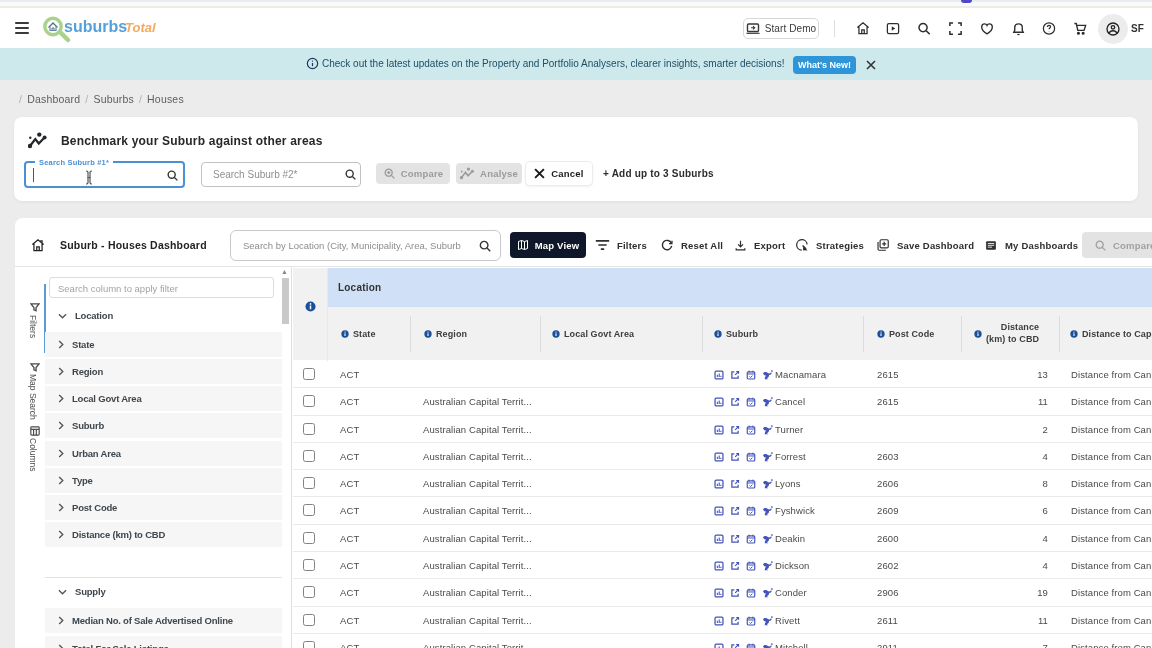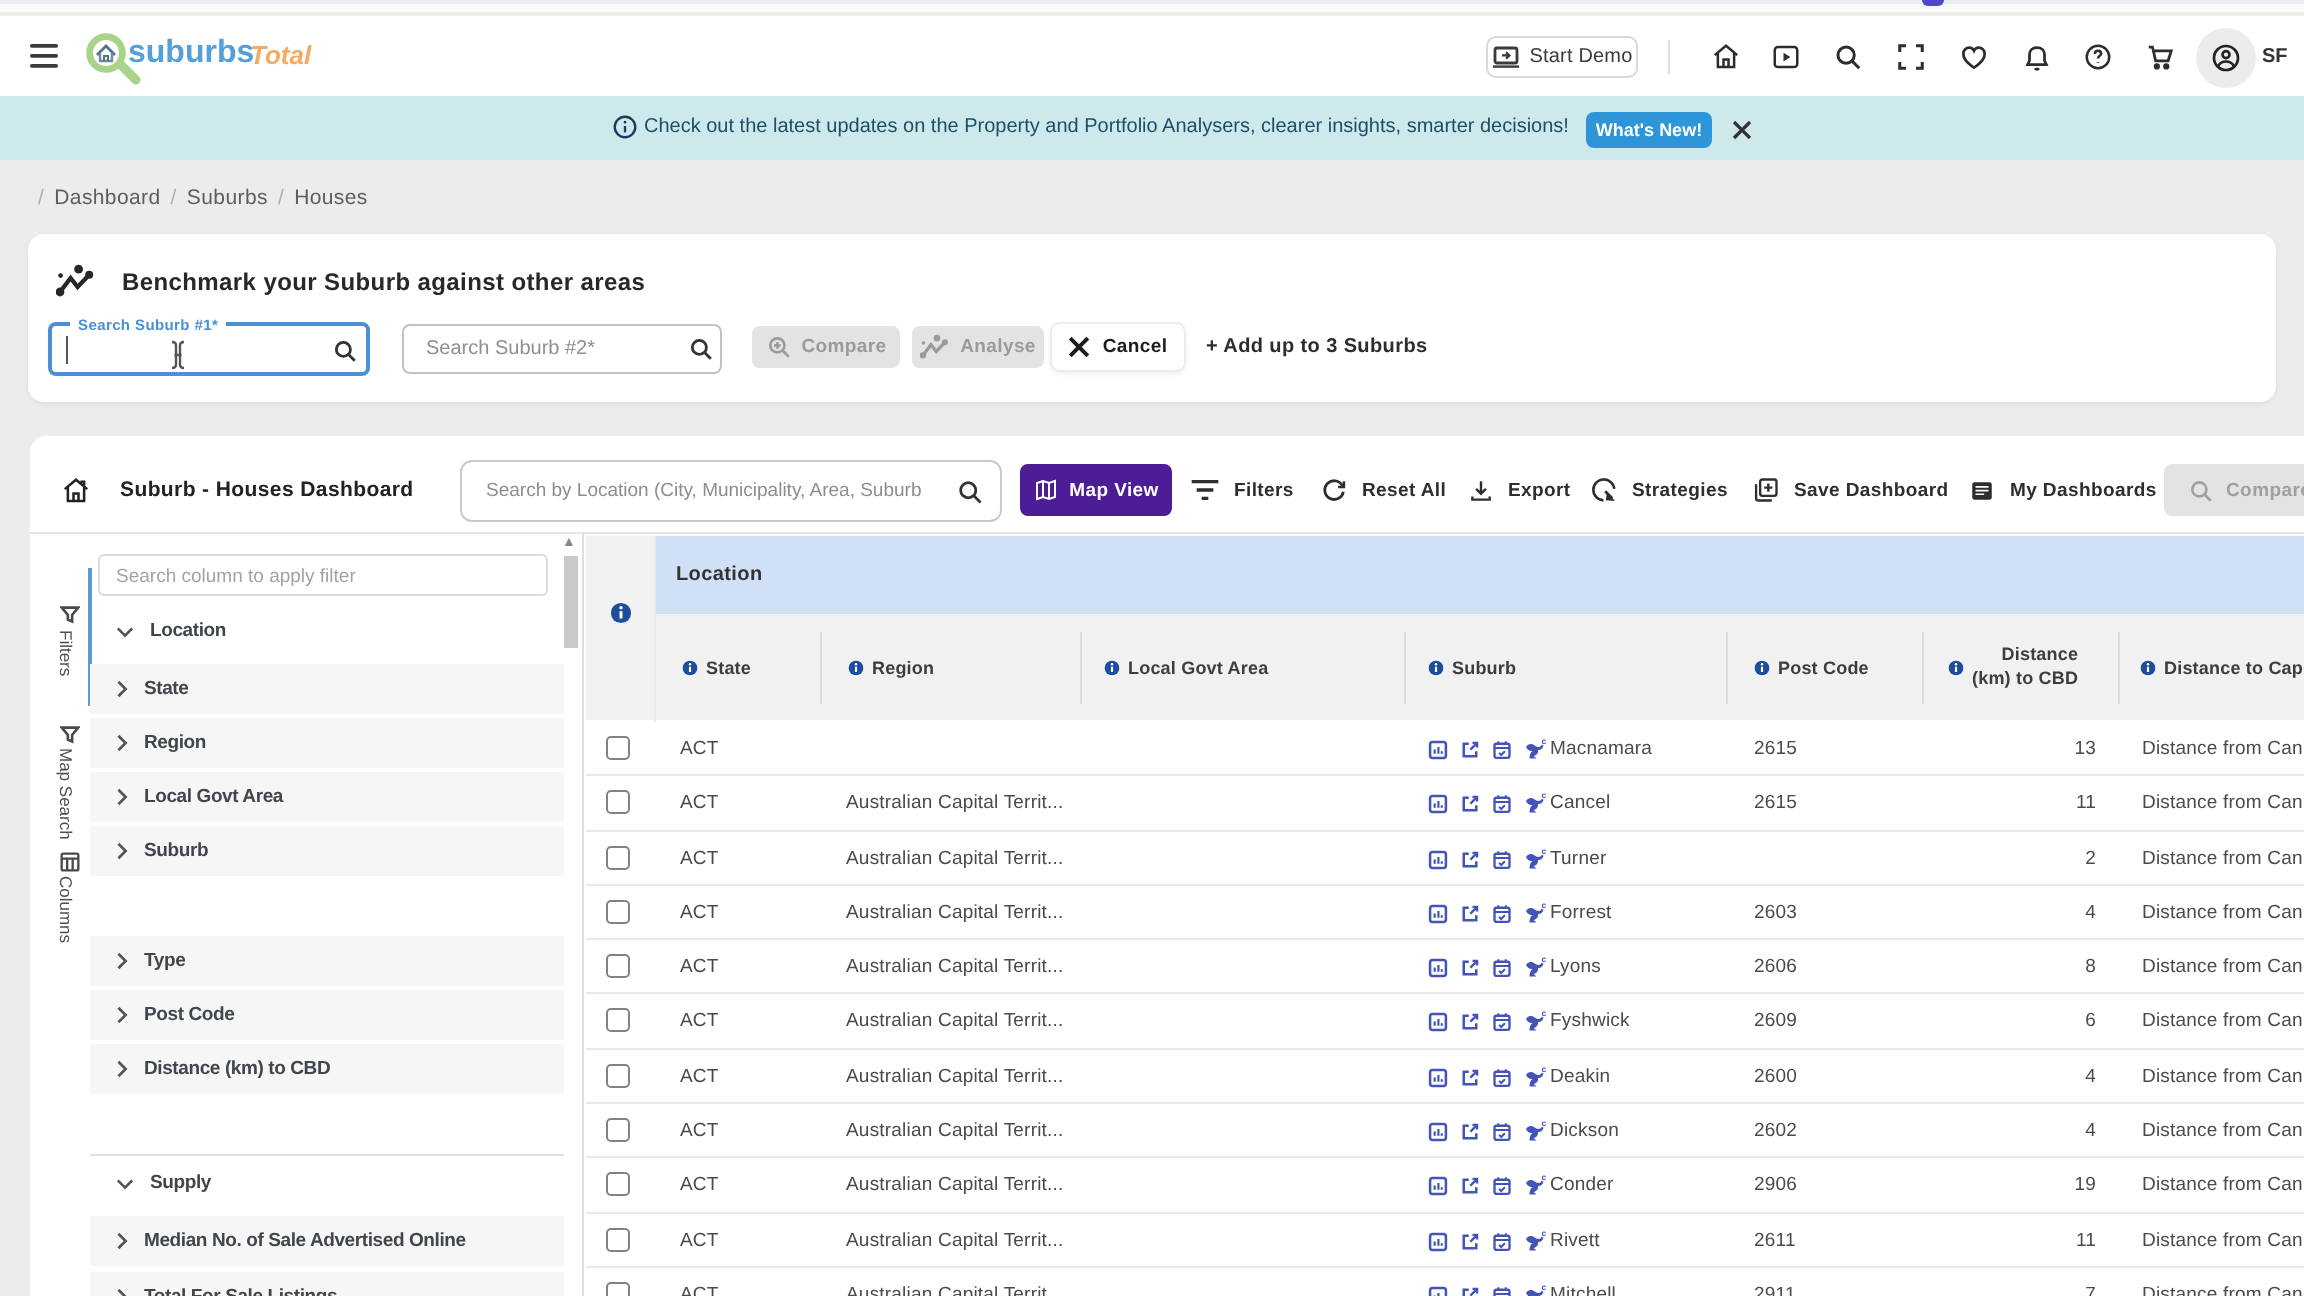--- a/index.html
+++ b/index.html
@@ -36,21 +36,21 @@
 #inp2 .ph { position:absolute; left:11px; top:6px; font-size:10px; color:#8f8f8f; }
 .gbtn { position:absolute; top:46px; height:21px; background:#e3e3e3; border-radius:4px; color:#9b9b9b; font-size:9.5px; font-weight:bold; display:flex; align-items:center; justify-content:center; gap:5px; letter-spacing:.2px; }
 #cancelbtn { position:absolute; left:512px; top:45px; width:66px; height:23px; background:#fff; border-radius:4px; box-shadow:0 0 0 1px #ececec,0 1px 3px rgba(0,0,0,.12); color:#1c1c1c; font-size:9.5px; font-weight:bold; display:flex; align-items:center; justify-content:center; gap:6px; letter-spacing:.2px; }
 #addsub { position:absolute; left:589px; top:51px; font-size:10px; font-weight:bold; color:#2d2d2d; letter-spacing:.2px; }
 
 #main { left:15px; top:218px; width:1137px; height:430px; background:#fff; border-radius:8px 0 0 0; overflow:hidden; }
 #toolbar { position:absolute; left:0; top:0; width:1137px; height:49px; border-bottom:1px solid #e5e5e5;padding-left:16px; }
 #toolbar .ttl { position:absolute; left:45px; top:21px; font-size:10.5px; font-weight:bold; color:#222; letter-spacing:.2px; }
 #locsearch { position:absolute; left:215px; top:12px; width:271px; height:31px; border:1px solid #c9c9c9; border-radius:6px; background:#fff; }
 #locsearch span { position:absolute; left:12px; top:9px; font-size:9.5px; color:#8d8d8d; white-space:nowrap; overflow:hidden; width:232px; }
-#mapview { position:absolute; left:495px; top:14px; width:76px; height:26px; background:#4c1d95; border-radius:4px; color:#fff; font-size:9.5px; font-weight:bold; display:flex; align-items:center; justify-content:center; gap:6px; letter-spacing:.2px; }
+#mapview { position:absolute; left:495px; top:14px; width:76px; height:26px; background:#0f172a; border-radius:4px; color:#fff; font-size:9.5px; font-weight:bold; display:flex; align-items:center; justify-content:center; gap:6px; letter-spacing:.2px; }
 .tbtn { position:absolute; top:15px; height:24px; display:flex; align-items:center; gap:7px; font-size:9.5px; font-weight:bold; color:#2e2e2e; letter-spacing:.2px;}
 #cmpbtn { position:absolute; left:1067px; top:14px; width:86px; height:26px; background:#e3e3e3; border-radius:4px; color:#a0a0a0; font-size:9.5px; font-weight:bold; display:flex; align-items:center; gap:6px; padding-left:12px; letter-spacing:.2px; }
 
 #tabstrip { position:absolute; left:0; top:49px; width:29px; height:381px; }
 .vtxt { position:absolute; writing-mode:vertical-rl; font-size:8.5px; letter-spacing:0px; color:#4f4f4f; left:13px; }
 .vicon { position:absolute; left:15px; color:#4a4a4a; }
 #bluebar { position:absolute; left:29px; top:66px; width:2px; height:69px; background:#5b9bd5; }
 #fpanel { position:absolute; left:30px; top:49px; width:246px; height:381px; }
 #fsearch { position:absolute; left:4px; top:10px; width:225px; height:21px; border:1px solid #dcdcdc; border-radius:3px; background:#fff; }
 #fsearch span { position:absolute; left:8px; top:5px; font-size:9.5px; color:#a3a3a3; }
@@ -288,20 +288,26 @@
         <svg width="6" height="9" viewBox="0 0 6 10" fill="none" stroke="#555" stroke-width="1.5">
           <path d="M1 1 L5 5 L1 9"></path>
         </svg>
         <span class="lbl">Local Govt Area</span>
       </div>
       <div class="titem childbg" style="top:146px;">
         <svg width="6" height="9" viewBox="0 0 6 10" fill="none" stroke="#555" stroke-width="1.5">
           <path d="M1 1 L5 5 L1 9"></path>
         </svg>
         <span class="lbl">Suburb</span>
+      </div>
+      <div class="titem childbg" style="top:174px;">
+        <svg width="6" height="9" viewBox="0 0 6 10" fill="none" stroke="#555" stroke-width="1.5">
+          <path d="M1 1 L5 5 L1 9"></path>
+        </svg>
+        <span class="lbl">Urban Area</span>
       </div>
       <div class="titem childbg" style="top:201px;">
         <svg width="6" height="9" viewBox="0 0 6 10" fill="none" stroke="#555" stroke-width="1.5">
           <path d="M1 1 L5 5 L1 9"></path>
         </svg>
         <span class="lbl">Type</span>
       </div>
       <div class="titem childbg" style="top:228px;">
         <svg width="6" height="9" viewBox="0 0 6 10" fill="none" stroke="#555" stroke-width="1.5">
           <path d="M1 1 L5 5 L1 9"></path>

